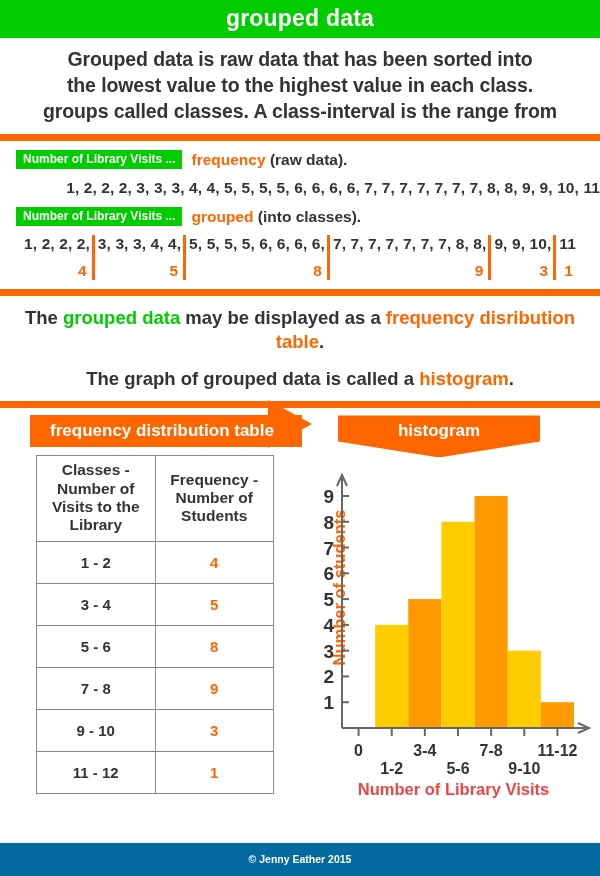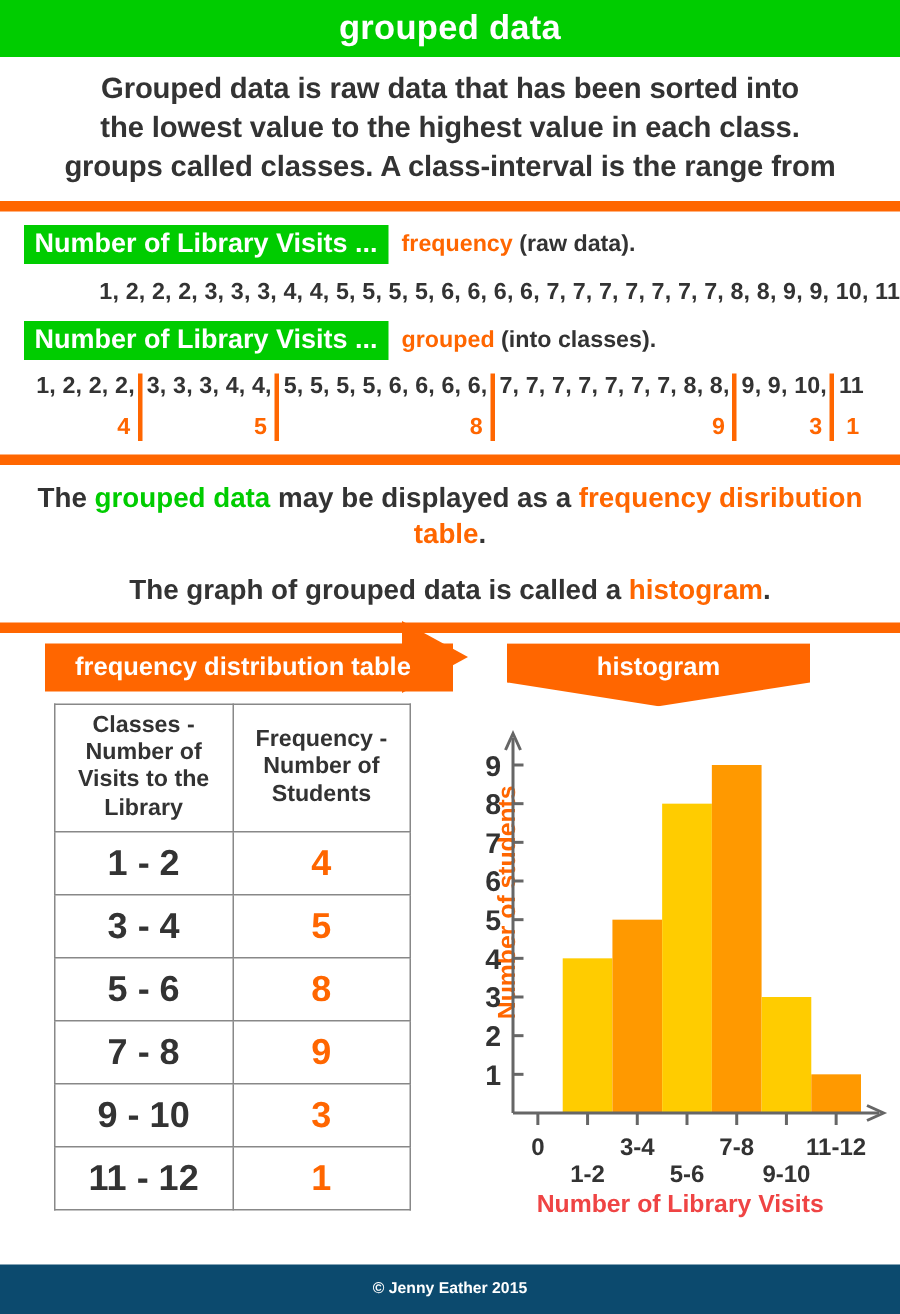--- a/index.html
+++ b/index.html
@@ -50,21 +50,21 @@
   }
   .tag-line {
     padding: 0 0 0 16px;
     margin-bottom: 7px;
     white-space: nowrap;
   }
   .green-tag {
     display: inline-block;
     background: #00cc00;
     color: #ffffff;
-    font-size: 18px;
+    font-size: 12px;
     font-weight: bold;
     padding: 2px 7px 3px 7px;
     vertical-align: middle;
   }
   .tag-suffix {
     display: inline-block;
     font-size: 15.5px;
     font-weight: bold;
     margin-left: 9px;
     vertical-align: middle;
@@ -203,21 +203,21 @@
   .fd-table th {
     font-size: 15.5px;
     font-weight: bold;
     color: #333333;
     line-height: 1.18;
     padding: 5px 6px 6px 6px;
     width: 50%;
   }
   .fd-table td {
     height: 42px;
-    font-size: 24px;
+    font-size: 15px;
     font-weight: bold;
     color: #333333;
   }
   .fd-table td.freq {
     color: #ff6600;
   }
 
   
   .chart-area {
     position: absolute;
@@ -250,21 +250,21 @@
     font-weight: bold;
   }
   .chart-svg { position: absolute; left: 0; top: 0; }
 
   
   .footer-bar {
     position: absolute;
     left: 0;
     bottom: 0;
     width: 100%;
-    background: #0c4a6e;
+    background: #0369a1;
     color: #ffffff;
     font-size: 10.5px;
     font-weight: bold;
     text-align: center;
     padding: 10px 0 11px 0;
     box-sizing: border-box;
   }
 </style>
 </head>
 <body>

